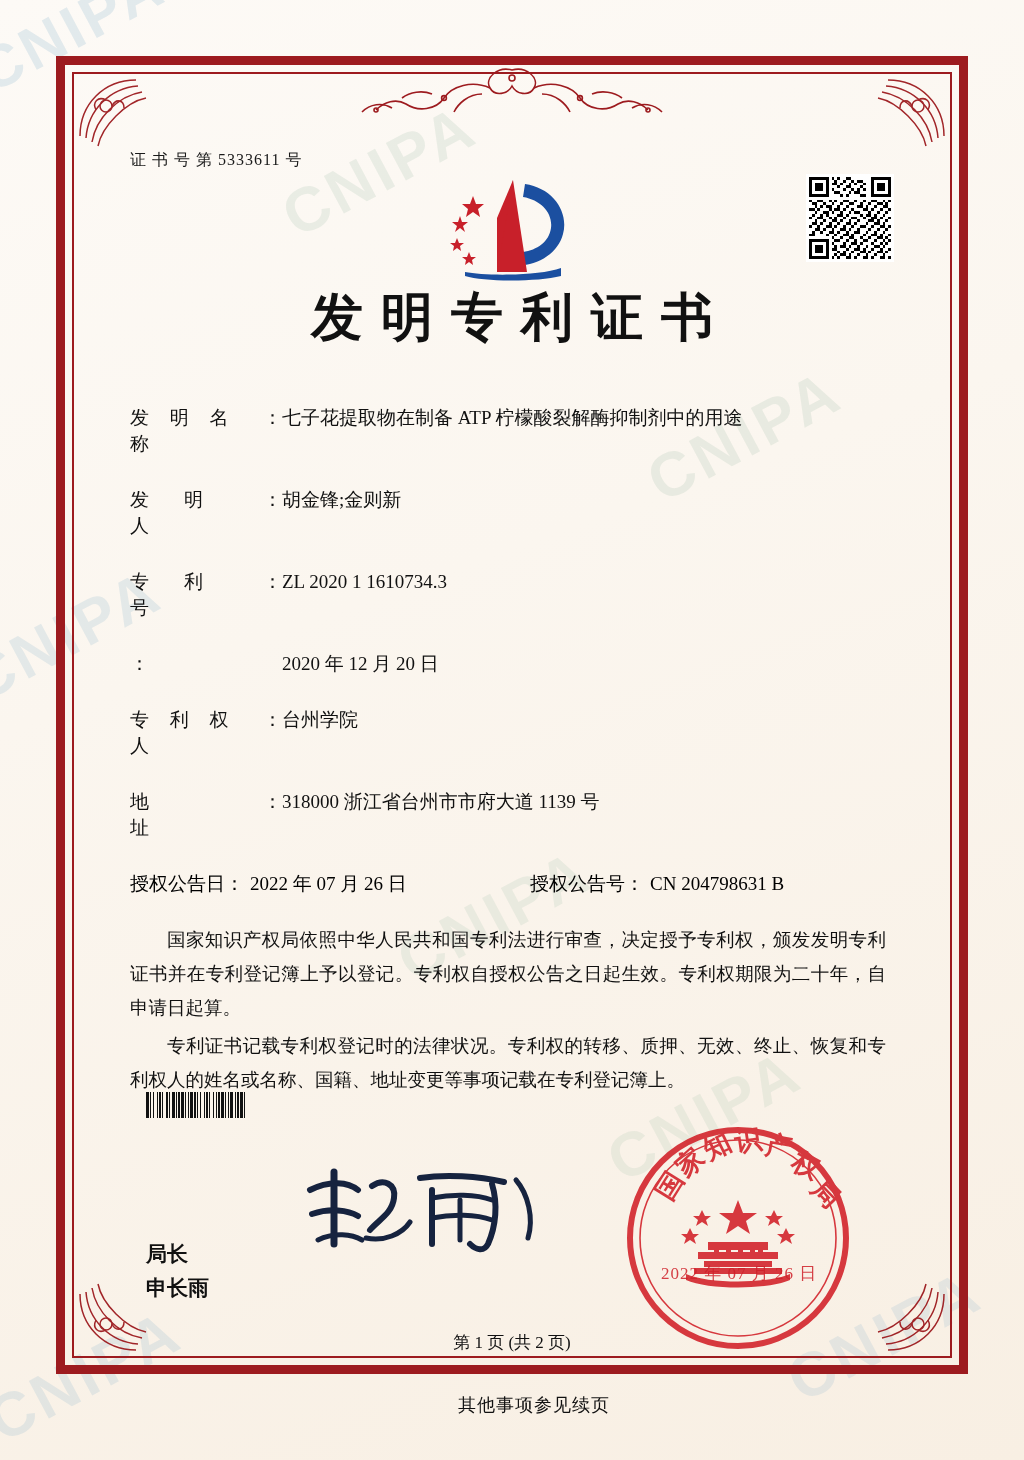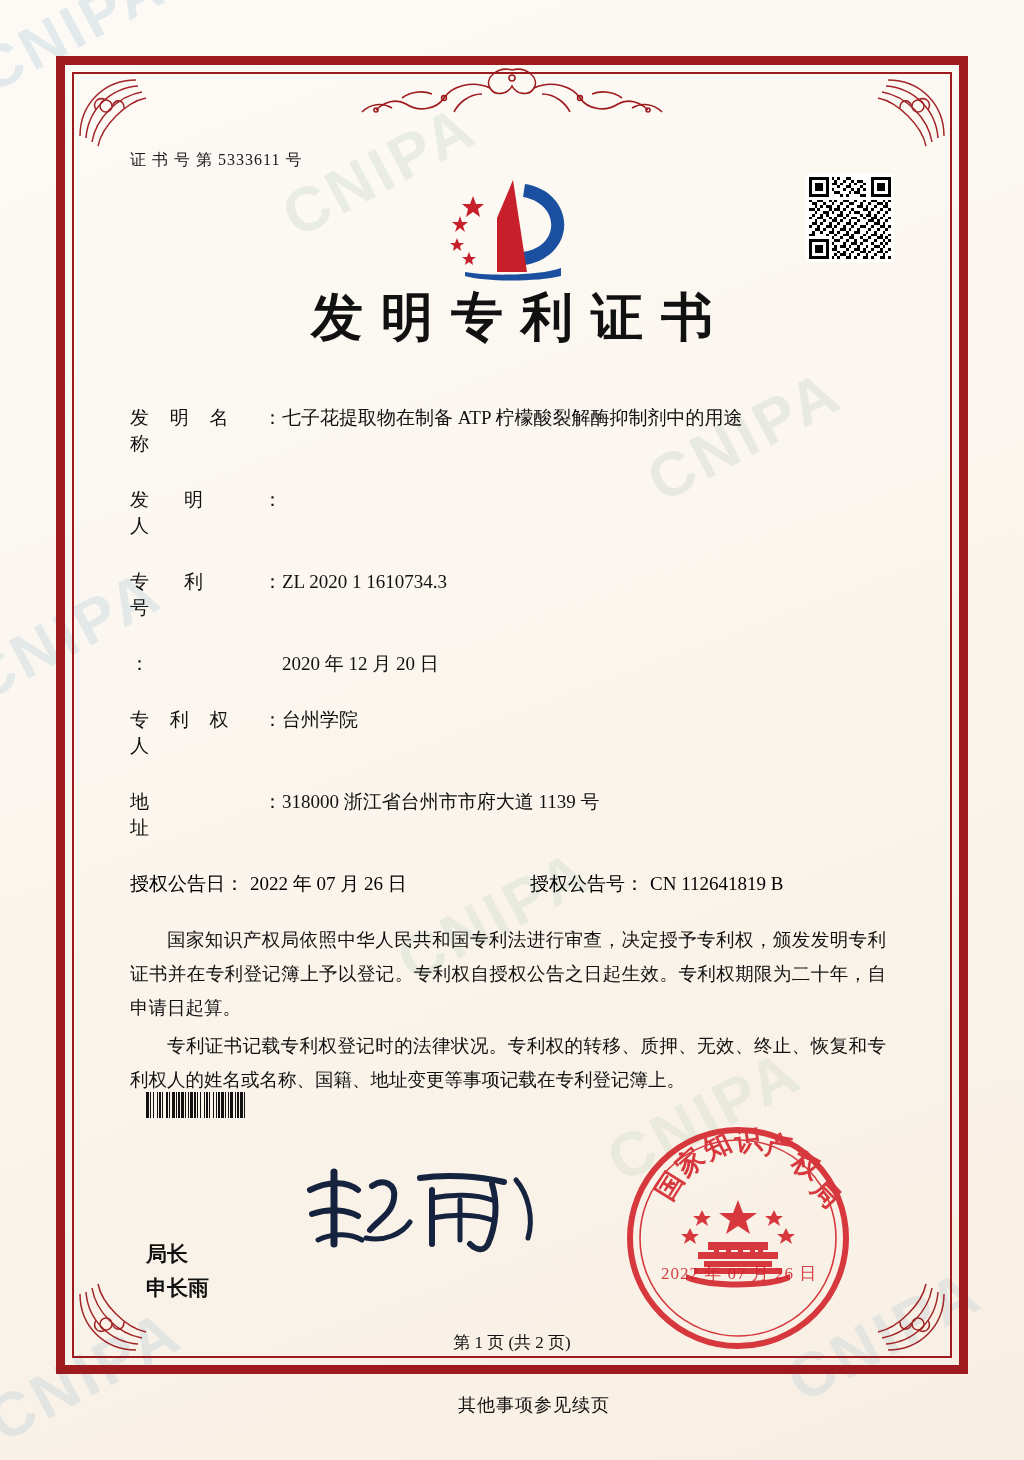--- a/index.html
+++ b/index.html
@@ -556,20 +556,21 @@
           <span class="lbl-text">发 明 名 称</span>
             <span class="colon">：</span>
         </span>
         <span class="field-value">七子花提取物在制备 ATP 柠檬酸裂解酶抑制剂中的用途</span>
       </div>
       <div class="field-row">
         <span class="field-label">
           <span class="lbl-text">发　明　人</span>
             <span class="colon">：</span>
         </span>
+        <span class="field-value">胡金锋;金则新</span>
       </div>
       <div class="field-row">
         <span class="field-label">
           <span class="lbl-text">专　利　号</span>
             <span class="colon">：</span>
         </span>
         <span class="field-value">ZL 2020 1 1610734.3</span>
       </div>
       <div class="field-row">
         <span class="field-label">
@@ -592,21 +593,21 @@
         <span class="field-value">318000 浙江省台州市市府大道 1139 号</span>
       </div>
 
       <div class="dual-row">
         <span class="seg first">
           <span class="k">授权公告日：</span>
           <span>2022 年 07 月 26 日</span>
         </span>
         <span class="seg">
           <span class="k">授权公告号：</span>
-          <span>CN 112641819 B</span>
+          <span>CN 204798631 B</span>
         </span>
       </div>
     </div>
 
     <div id="paragraphs">
       <p>国家知识产权局依照中华人民共和国专利法进行审查，决定授予专利权，颁发发明专利证书并在专利登记簿上予以登记。专利权自授权公告之日起生效。专利权期限为二十年，自申请日起算。</p>
       <p>专利证书记载专利权登记时的法律状况。专利权的转移、质押、无效、终止、恢复和专利权人的姓名或名称、国籍、地址变更等事项记载在专利登记簿上。</p>
     </div>
   </div>
 

